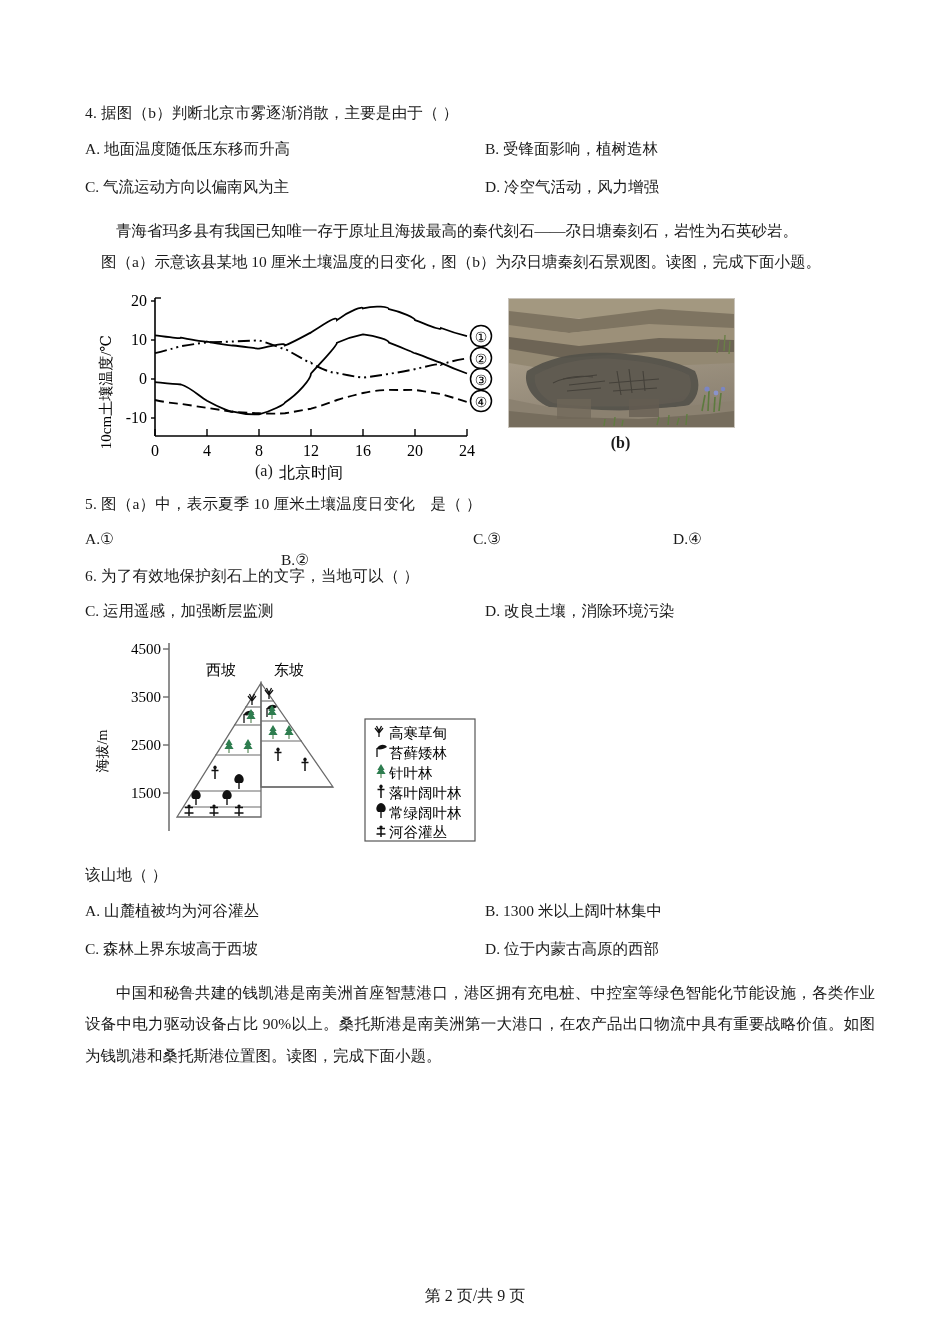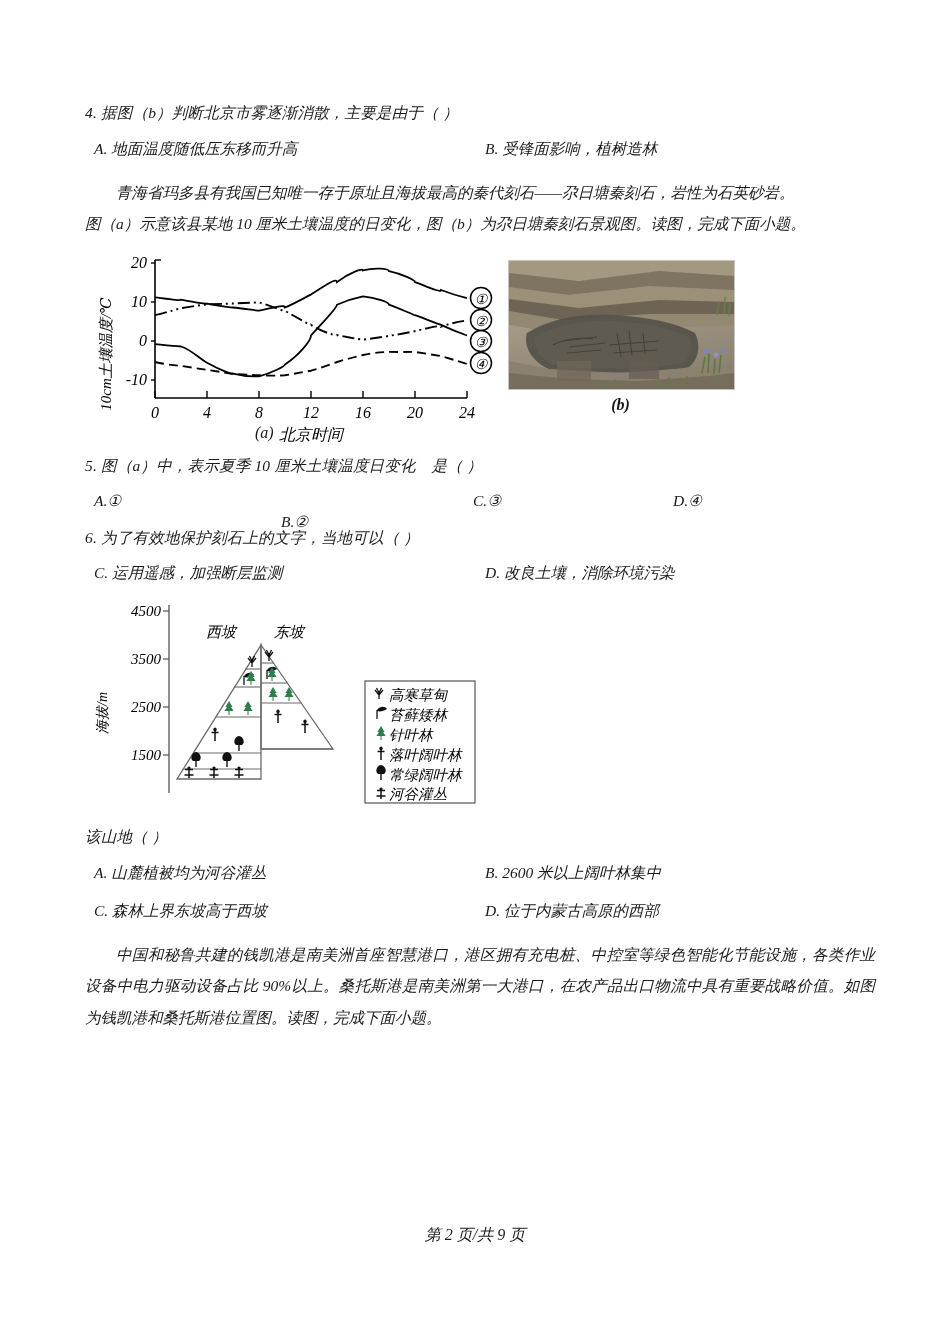--- a/index.html
+++ b/index.html
@@ -13,21 +13,20 @@
     position: relative;
     font-family: "Liberation Serif", "DejaVu Serif", serif;
     color: #1a1a1a;
     overflow: hidden;
   }
   .page {
     position: absolute;
     left: 0; top: 0;
     width: 950px;
     height: 1344px;
-    font-style: italic;
   }
   .content {
     position: absolute;
     left: 85px;
     top: 105px;
     width: 790px;
   }
 
   
   .qline {
@@ -37,34 +36,34 @@
     letter-spacing: 0.2px;
     white-space: nowrap;
   }
   .para {
     font-size: 15.5px;
     line-height: 2.05;
     margin: 0;
     text-indent: 2em;
     text-align: justify;
   }
-  .para.noindent { text-indent: 0; }
+  .para.noindent { text-indent: 0; margin-left: 16px; }
 
   .opts {
     position: relative;
     height: 20px;
     margin: 0 0 18px 0;
     font-size: 15.5px;
   }
   .opt {
     position: absolute;
     top: 0;
     white-space: nowrap;
   }
-  .opt.c1 { left: 0px; margin-left: 9px; }
+  .opt.c1 { left: 0px; }
   .opt.c2 { left: 400px; }
 
   .opts4 .opt.c1 { left: 0px; }
   .opts4 .opt.c2 { left: 196px; margin-top: 21px; }
   .opts4 .opt.c3 { left: 388px; }
   .opts4 .opt.c4 { left: 588px; }
 
   
   .fig-row {
     position: relative;
@@ -114,38 +113,42 @@
   .mtn-svg {
     position: absolute;
     left: 8px;
     top: 0;
   }
 
   
   .footer {
     position: absolute;
     left: 0;
-    top: 1225px;
+    top: 1286px;
     width: 950px;
     text-align: center;
     font-size: 16px;
     font-family: "Liberation Serif", serif;
   }
   text { font-family: "Liberation Serif", "DejaVu Serif", serif; }
 </style>
 </head>
 <body>
 
 <div class="page">
   <div class="content">
 
     <p class="qline">4. 据图（b）判断北京市雾逐渐消散，主要是由于（    ）</p>
     <div class="opts">
       <span class="opt c1">A. 地面温度随低压东移而升高</span>
       <span class="opt c2">B. 受锋面影响，植树造林</span>
+    </div>
+    <div class="opts">
+      <span class="opt c1">C. 气流运动方向以偏南风为主</span>
+      <span class="opt c2">D. 冷空气活动，风力增强</span>
     </div>
 
     <p class="para">青海省玛多县有我国已知唯一存于原址且海拔最高的秦代刻石——尕日塘秦刻石，岩性为石英砂岩。</p>
     <p class="para noindent">图（a）示意该县某地 10 厘米土壤温度的日变化，图（b）为尕日塘秦刻石景观图。读图，完成下面小题。</p>
 
     <div class="fig-row">
 
       <svg class="chart-a" viewBox="0 0 400 205">
 
         <text x="16" y="108" font-size="15" text-anchor="middle" transform="rotate(-90 16 108)">10cm土壤温度/℃</text>
@@ -421,21 +424,21 @@
         <g>
           <use href="#icoScrub" x="288" y="198"></use>
           <text x="296" y="198" font-size="14.5">河谷灌丛</text>
         </g>
       </svg>
     </div>
 
     <p class="qline">该山地（    ）</p>
     <div class="opts">
       <span class="opt c1">A. 山麓植被均为河谷灌丛</span>
-      <span class="opt c2">B. 2600 米以上阔叶林集中</span>
+      <span class="opt c2">B. 1300 米以上阔叶林集中</span>
     </div>
     <div class="opts">
       <span class="opt c1">C. 森林上界东坡高于西坡</span>
       <span class="opt c2">D. 位于内蒙古高原的西部</span>
     </div>
 
     <p class="para">中国和秘鲁共建的钱凯港是南美洲首座智慧港口，港区拥有充电桩、中控室等绿色智能化节能设施，各类作业设备中电力驱动设备占比 90%以上。桑托斯港是南美洲第一大港口，在农产品出口物流中具有重要战略价值。如图为钱凯港和桑托斯港位置图。读图，完成下面小题。</p>
 
   </div>
 

